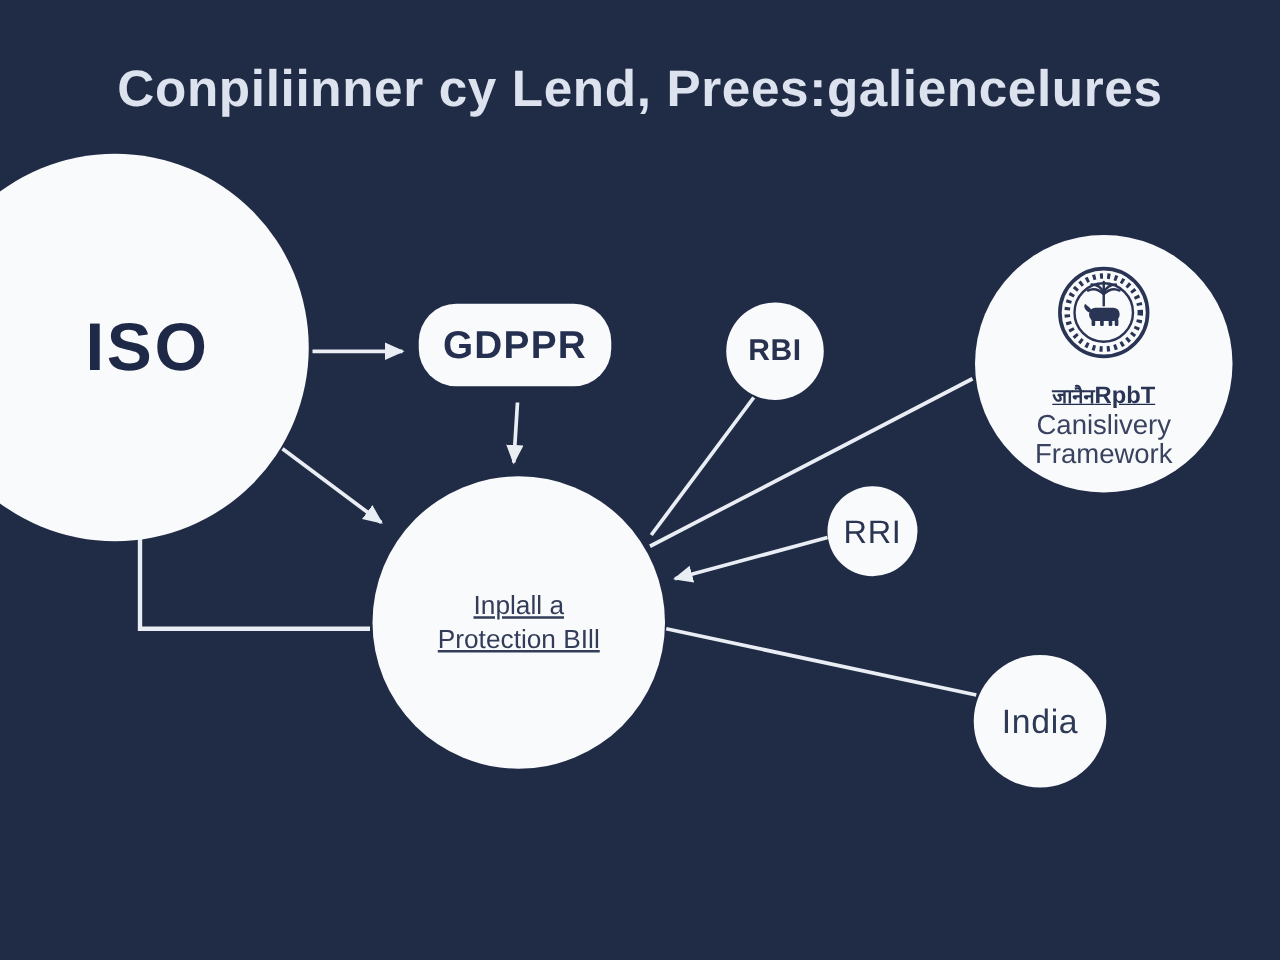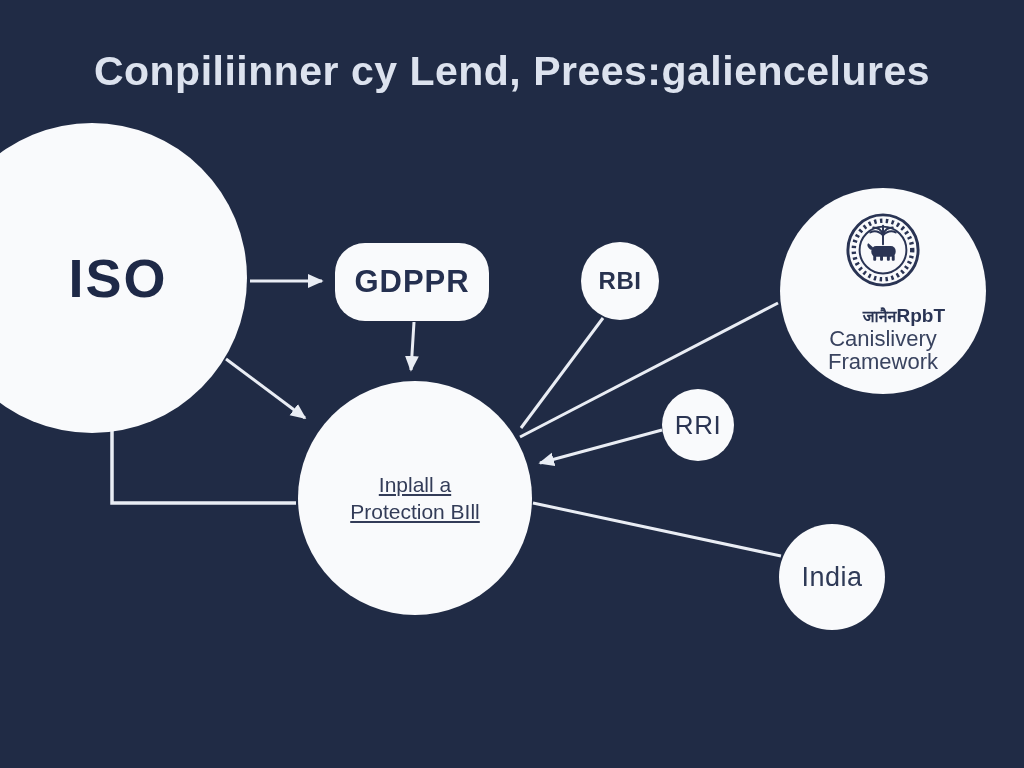--- a/index.html
+++ b/index.html
@@ -47,44 +47,45 @@
     box-sizing: border-box;
   }
   .circle { border-radius: 50%; }
 
   .node-iso { left: -63px; top: 123px; width: 310px; height: 310px; }
   .node-iso .inner { transform: translateX(26px); }
   .iso-title   { font-size: 54px; font-weight: 700; letter-spacing: 2px; color: #1e2947; line-height: 1.0; }
   .iso-number  { font-size: 47px; font-weight: 700; letter-spacing: 2px; color: #1e2947; line-height: 1.1; }
 
   .node-gdpr {
-    left: 335px; top: 243px; width: 154px; height: 78px;
+    left: 335px; top: 243px; width: 154px; height: 66px;
     border-radius: 30px;
     font-size: 31px; font-weight: 700; letter-spacing: 1px; color: #253050;
   }
 
   .node-rbi { left: 581px; top: 242px; width: 78px; height: 78px;
     font-size: 24px; font-weight: 600; letter-spacing: 0.5px; color: #28324f; }
 
   .node-rri { left: 662px; top: 389px; width: 72px; height: 72px;
     font-size: 26px; font-weight: 500; letter-spacing: 0.5px; color: #2b3553; }
 
   .node-india { left: 779px; top: 524px; width: 106px; height: 106px;
     font-size: 27px; font-weight: 500; letter-spacing: 0.5px; color: #2f3a57; align-items: center; }
 
   .node-central { left: 298px; top: 381px; width: 234px; height: 234px; }
   .central-line { font-size: 21px; font-weight: 400; color: #333c58; line-height: 27px; text-decoration: underline; }
 
   .node-framework { left: 780px; top: 188px; width: 206px; height: 206px; padding-top: 2px; }
   .seal-caption {
     width: 124px;
     display: flex;
-    justify-content: flex-end;
+    justify-content: center;
     align-items: baseline;
     margin-top: 16px;
+    text-decoration: underline;
   }
   .seal-caption-left  { font-size: 16px; font-weight: 700; color: #2a3454; }
   .seal-caption-right { font-size: 19px; font-weight: 700; color: #2a3454; }
   .framework-line { font-size: 22px; font-weight: 400; color: #39435f; line-height: 23px; }
 </style>
 </head>
 <body>
 
 <div class="stage">
 

